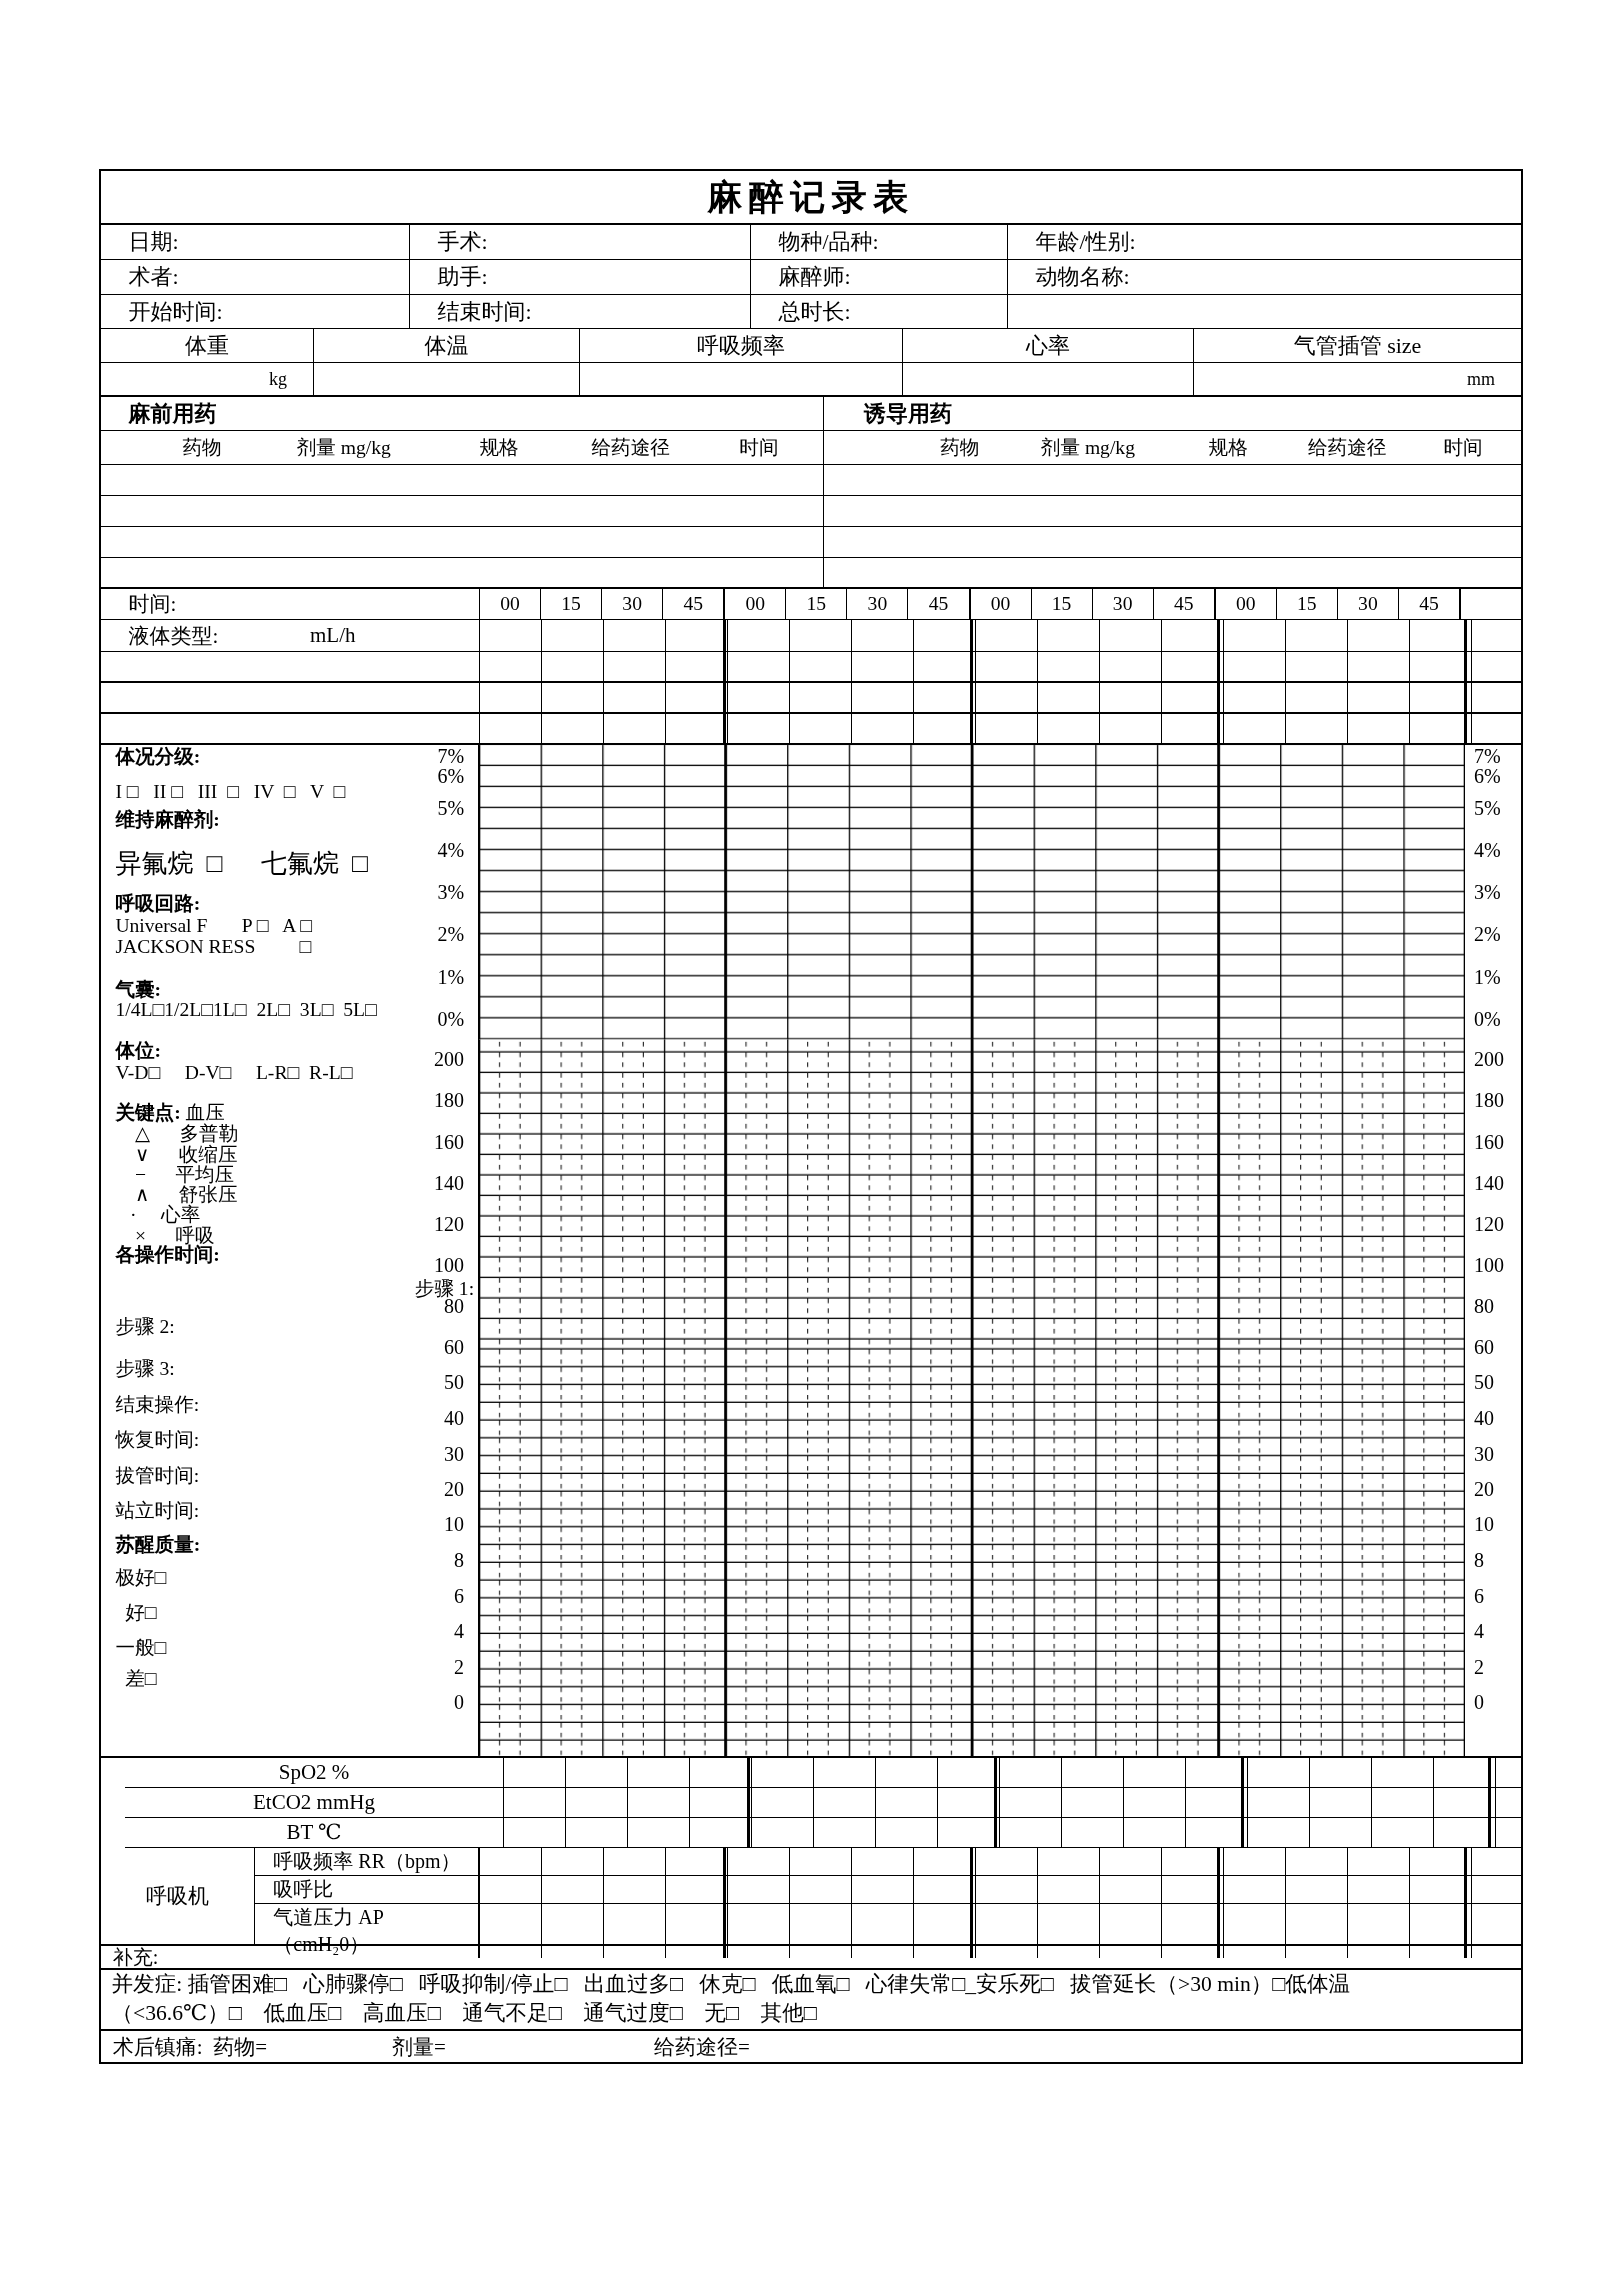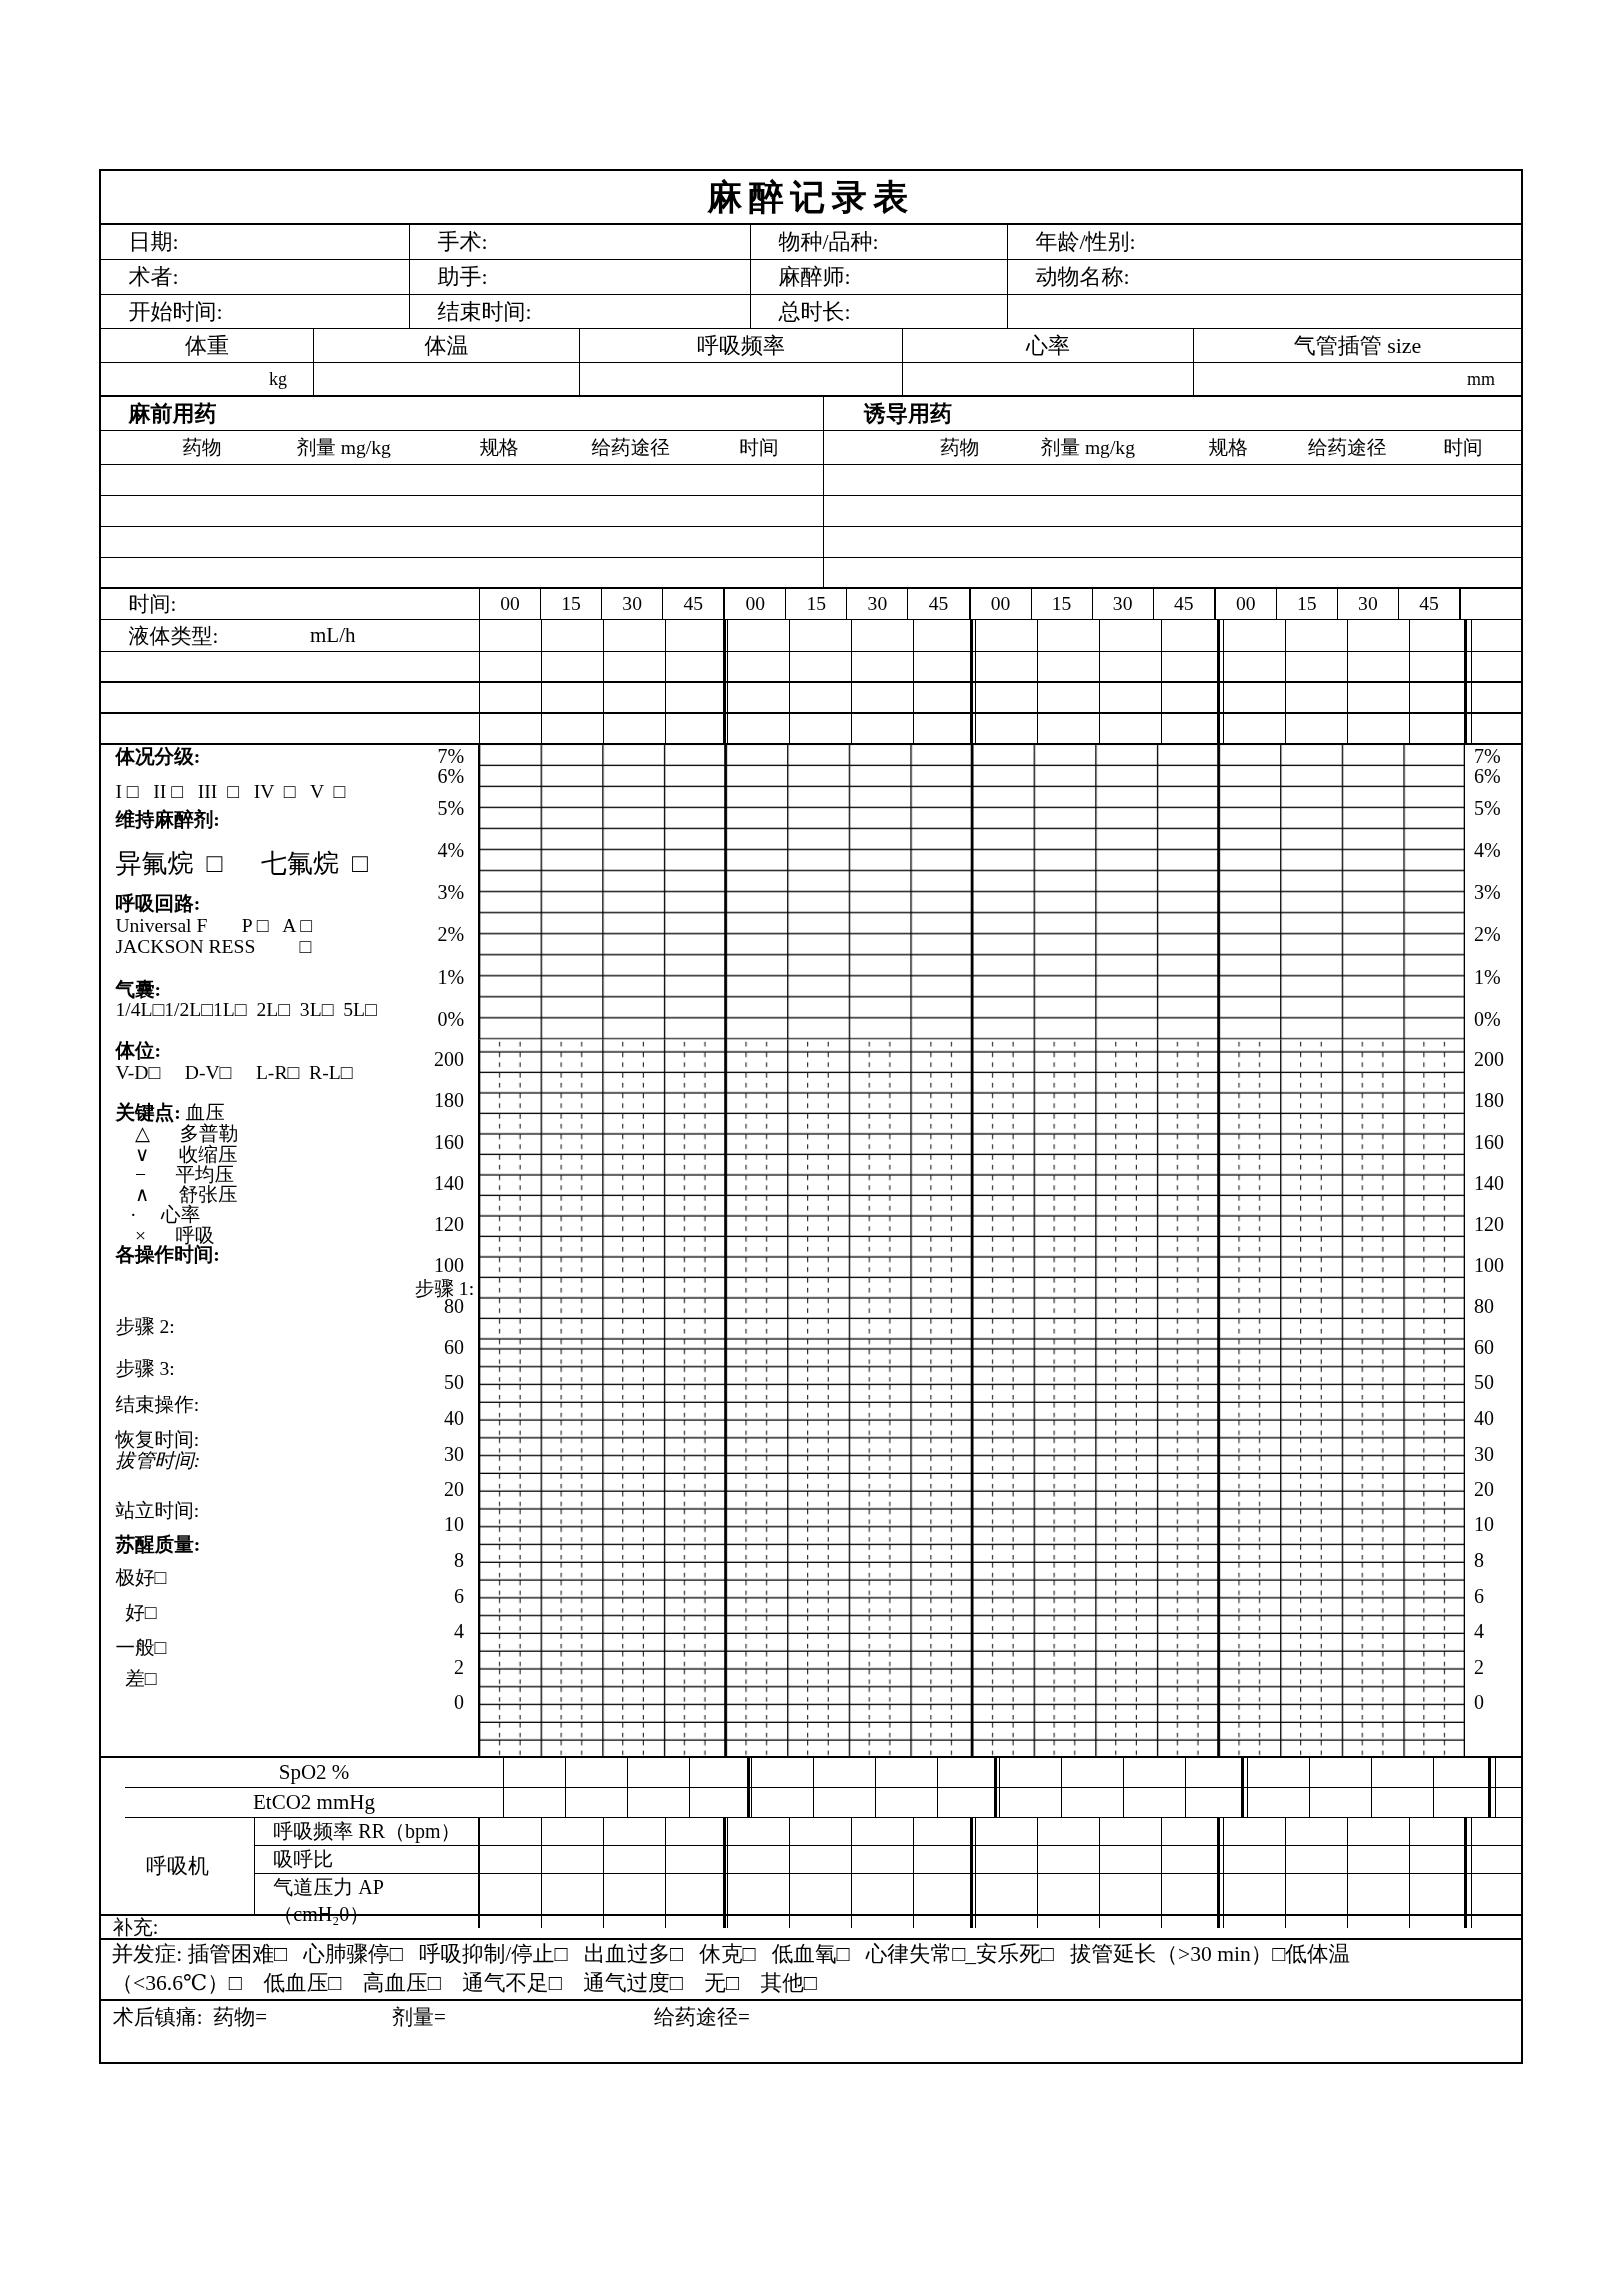--- a/index.html
+++ b/index.html
@@ -243,21 +243,21 @@
           <div class="sb" style="top: 430px;"><b></b><span>    −      平均压</span></div>
           <div class="sb" style="top: 450px;"><b></b><span>    ∧      舒张压</span></div>
           <div class="sb" style="top: 470px;"><b></b><span>   ·     心率</span></div>
           <div class="sb" style="top: 491px;"><b></b><span>    ×      呼吸</span></div>
           <div class="sb" style="top: 510px;"><b>各操作时间:</b><span></span></div>
           <div class="sb" style="top: 544px; text-align: right;"><b></b><span>步骤 1:</span></div>
           <div class="sb" style="top: 582px;"><b></b><span>步骤 2:</span></div>
           <div class="sb" style="top: 624px;"><b></b><span>步骤 3:</span></div>
           <div class="sb" style="top: 660px;"><b></b><span>结束操作:</span></div>
           <div class="sb" style="top: 695px;"><b></b><span>恢复时间:</span></div>
-          <div class="sb" style="top: 716px; font-style: italic;"><b></b><span>拔管时间:</span></div>
+          <div class="sb" style="top: 731px;"><b></b><span>拔管时间:</span></div>
           <div class="sb" style="top: 766px;"><b></b><span>站立时间:</span></div>
           <div class="sb" style="top: 800px;"><b>苏醒质量:</b><span></span></div>
           <div class="sb" style="top: 833px;"><b></b><span>极好□</span></div>
           <div class="sb" style="top: 868px;"><b></b><span>  好□</span></div>
           <div class="sb" style="top: 903px;"><b></b><span>一般□</span></div>
           <div class="sb" style="top: 934px;"><b></b><span>  差□</span></div>
         </div>
     </div>
 
     <div class="ticksL">
@@ -332,20 +332,24 @@
   </div>
 
   <div class="row mrow">
     <div class="lab ctr">SpO2 %</div>
     <div class="vstrip"></div>
   </div>
   <div class="row mrow">
     <div class="lab ctr">EtCO2 mmHg</div>
     <div class="vstrip"></div>
   </div>
+  <div class="row mrow">
+    <div class="lab ctr">BT  ℃</div>
+    <div class="vstrip"></div>
+  </div>
 
   <div class="row ventblock bb3">
     <div class="ventlab">呼吸机</div>
     <div class="ventrows">
       <div class="vrow">
         <div class="vlab">呼吸频率 RR（bpm）</div>
         <div class="vstrip"></div>
       </div>
       <div class="vrow">
         <div class="vlab">吸呼比</div>

